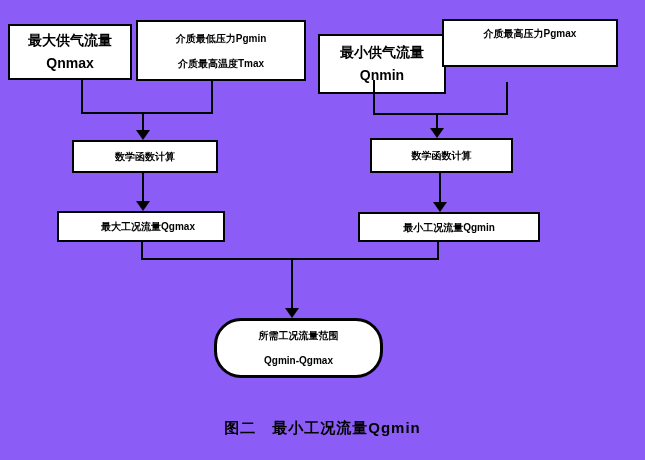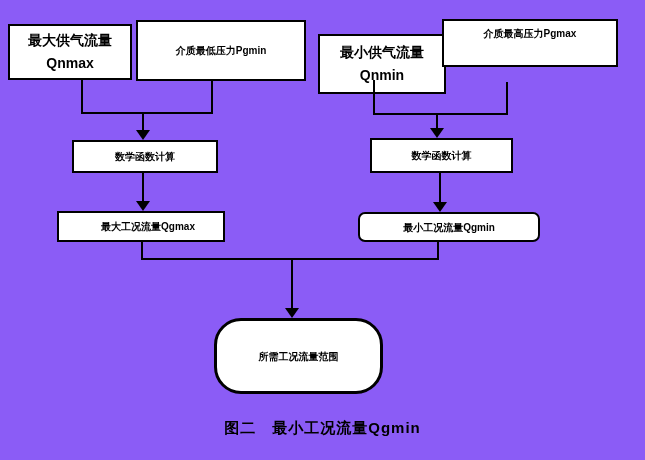--- a/index.html
+++ b/index.html
@@ -65,20 +65,21 @@
 
 <div id="canvas">
 
   <div class="node fs14" style="left:8px; top:24px; width:124px; height:56px;">
     <span class="ln">最大供气流量</span>
     <span class="ln">Qnmax</span>
   </div>
 
   <div class="node fs15" style="left:136px; top:20px; width:170px; height:61px;">
     <span class="ln">介质最低压力Pgmin</span>
+    <span class="ln">介质最高温度Tmax</span>
   </div>
 
   <div class="node fs14" style="left:318px; top:34px; width:128px; height:60px;">
     <span class="ln">最小供气流量</span>
     <span class="ln">Qnmin</span>
   </div>
 
   <div class="node fs15" style="left:442px; top:19px; width:176px; height:48px;justify-content:space-between;">
     <span class="ln">介质最高压力Pgmax</span>
   </div>
@@ -106,29 +107,30 @@
   <div class="line" style="left:142px; top:173px; width:2px; height:29px;"></div>
   <div class="arrowhead" style="left:136px; top:201px;"></div>
 
   <div class="line" style="left:439px; top:173px; width:2px; height:30px;"></div>
   <div class="arrowhead" style="left:433px; top:202px;"></div>
 
   <div class="node fs15" style="left:57px; top:211px; width:168px; height:31px;padding-left:14px;">
     <span class="ln">最大工况流量Qgmax</span>
   </div>
 
-  <div class="node fs15" style="left:358px; top:212px; width:182px; height:30px;border-radius:7px;">
+  <div class="node fs15" style="left:358px; top:212px; width:182px; height:30px;">
     <span class="ln">最小工况流量Qgmin</span>
   </div>
 
   <div class="line" style="left:141px; top:242px; width:2px; height:18px;"></div>
   <div class="line" style="left:437px; top:242px; width:2px; height:18px;"></div>
   <div class="line" style="left:141px; top:258px; width:298px; height:2px;"></div>
   <div class="line" style="left:291px; top:258px; width:2px; height:50px;"></div>
   <div class="arrowhead" style="left:285px; top:308px;"></div>
 
-  <div class="node fs15 thick" style="left:214px; top:318px; width:169px; height:76px;border-radius:27px;">
+  <div class="node fs15 thick" style="left:214px; top:318px; width:169px; height:60px;border-radius:27px;">
     <span class="ln">所需工况流量范围</span>
+    <span class="ln">Qgmin-Qgmax</span>
   </div>
 
   <div class="caption">图二　最小工况流量Qgmin</div>
 
 </div>
 
 </body></html>

